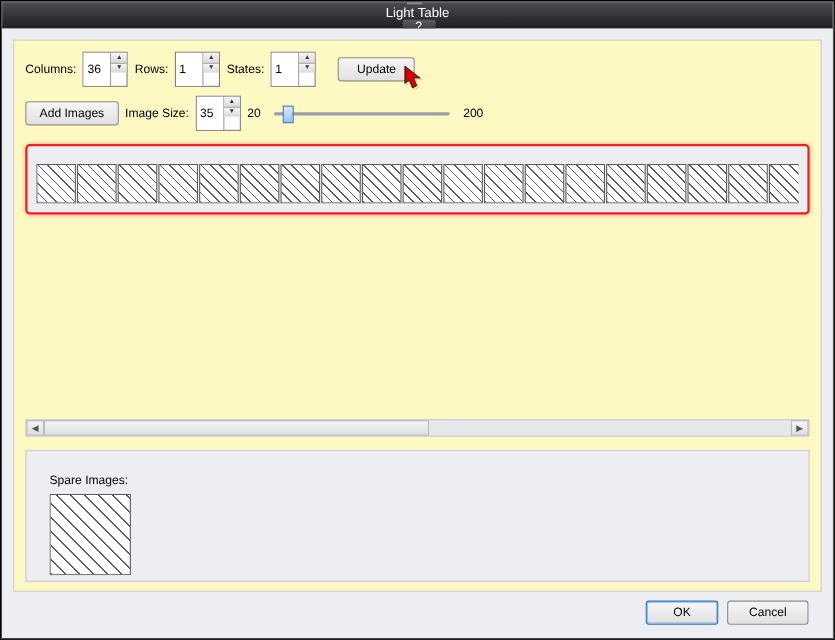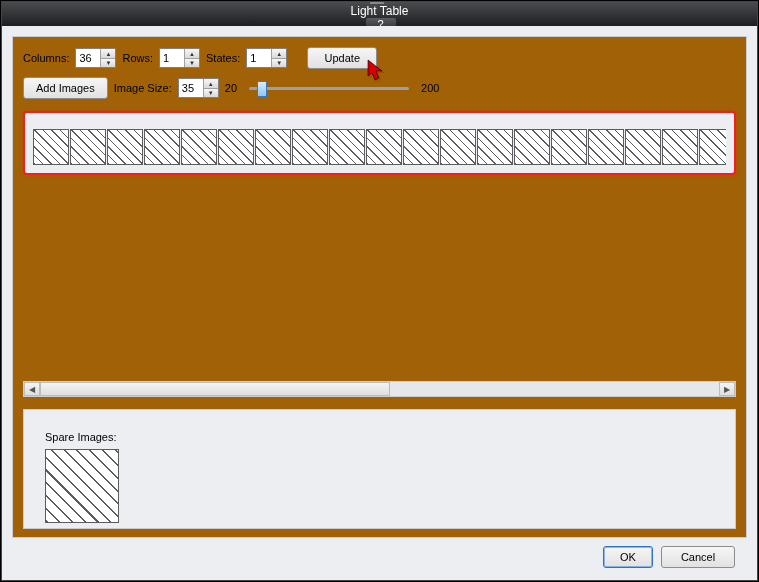--- a/index.html
+++ b/index.html
@@ -36,36 +36,36 @@
   }
   .tbtn.close { width: 44px; background: linear-gradient(#e04b3a, #a6271a); font-weight: bold; }
 
   .client {
     flex: 1; padding: 10px 10px 8px 10px; background: #eceef2;
     display: flex; flex-direction: column; position: relative;
   }
 
   .panel {
     border: 1px solid #c9ccd1;
-    background: #a16207;
+    background: #fef9c3;
     padding: 10px 10px 8px 10px;
     flex: 1;
     display: flex; flex-direction: column;
     overflow: hidden;
   }
 
   .row { display: flex; align-items: center; gap: 6px; }
   .row + .row { margin-top: 8px; }
 
   label.fld { white-space: nowrap; }
 
   .spin {
     display: inline-flex; align-items: stretch;
     border: 1px solid #808080; background: #fff;
-    height: 20px;
+    height: 32px;
   }
   .spin input {
     border: 0; width: 24px; text-align: left; padding: 0 3px; font: inherit; outline: none;
   }
   .spin .spbtns { display: flex; flex-direction: column; border-left: 1px solid #a0a0a0; }
   .spin .sb {
     width: 14px; height: 9px; background: linear-gradient(#f7f7f7,#d8d8d8);
     display: flex; align-items: center; justify-content: center;
     font-size: 6px; color: #333;
   }
@@ -265,19 +265,19 @@
       <div class="groupbox" style="height:120px;">
         <div class="gb-label">Spare Images:</div>
         <div class="stripe-row" id="spare-row">
             <div class="cell big"></div>
           </div>
       </div>
 
     </div>
 
     <div class="footer">
-      <button class="btn primary" style="width:50px">OK</button>
+      <button class="btn primary" style="width:66px">OK</button>
       <button class="btn" style="width:74px">Cancel</button>
     </div>
 
   </div>
 
 </div>
 
 </body></html>

